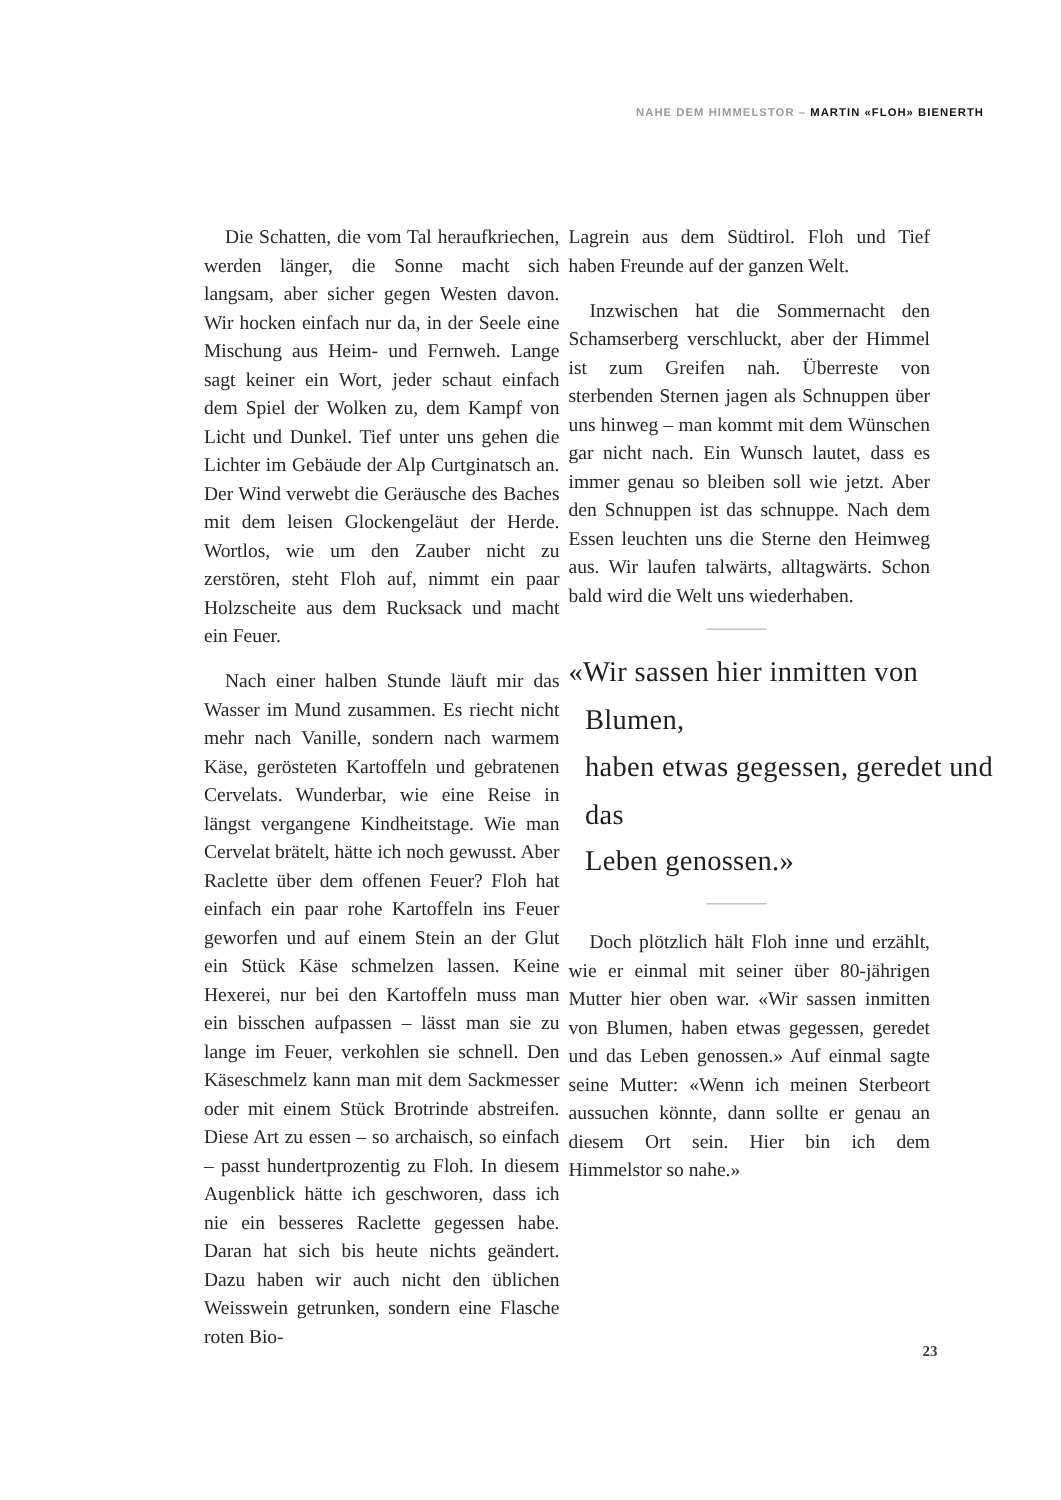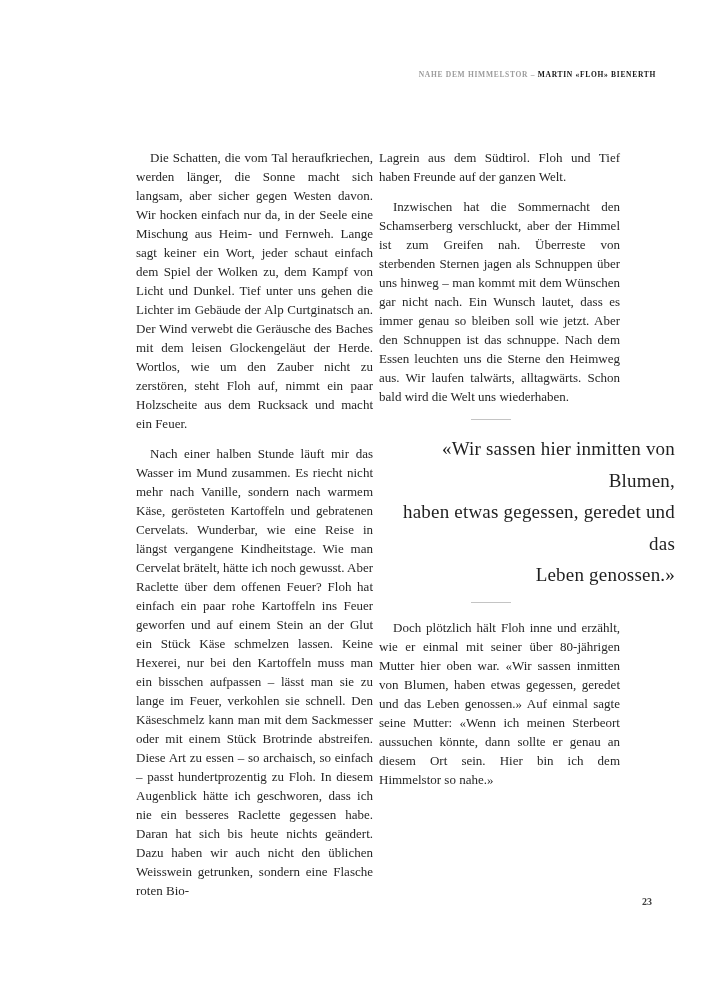--- a/index.html
+++ b/index.html
@@ -14,21 +14,21 @@
     background: #ffffff;
     overflow: hidden;
     font-family: "Liberation Serif", "DejaVu Serif", serif;
     color: #262626;
   }
   
   .running-head {
     position: absolute;
     top: 70px;
     right: 51px;
-    font-family: Liberation Serif, serif;
+    font-family: Liberation Sans, sans-serif;
     font-size: 7.5px;
     letter-spacing: 0.7px;
     white-space: nowrap;
     text-transform: uppercase;
   }
   .rh-title  { color: #9b9b9b; font-weight: 600; }
   .rh-author { color: #141414; font-weight: 800; }
 
   
   .col {
@@ -58,31 +58,31 @@
     background: #c4c4c4;
     margin-left: 92px;
   }
   .rule.top    { margin-top: 13px; margin-bottom: 13px; }
   .rule.bottom { margin-top: 11px; margin-bottom: 15px; }
   .pull-quote {
     margin: 0;
     font-size: 19px;
     line-height: 31.5px;
     color: #1f1f1f;
-    text-align: right;
+    text-align: left;
     white-space: pre-line;   
     padding-left: 11px;
     text-indent: -11px;      
     letter-spacing: 0.2px;
   }
 
   
   .page-number {
     position: absolute;
-    left: 642px;
+    left: 615px;
     top: 896px;
     font-family: "Liberation Serif", "DejaVu Serif", serif;
     font-weight: 700;
     font-size: 10px;
     color: #3d3d3d;
   }
 </style>
 </head>
 <body>
 

